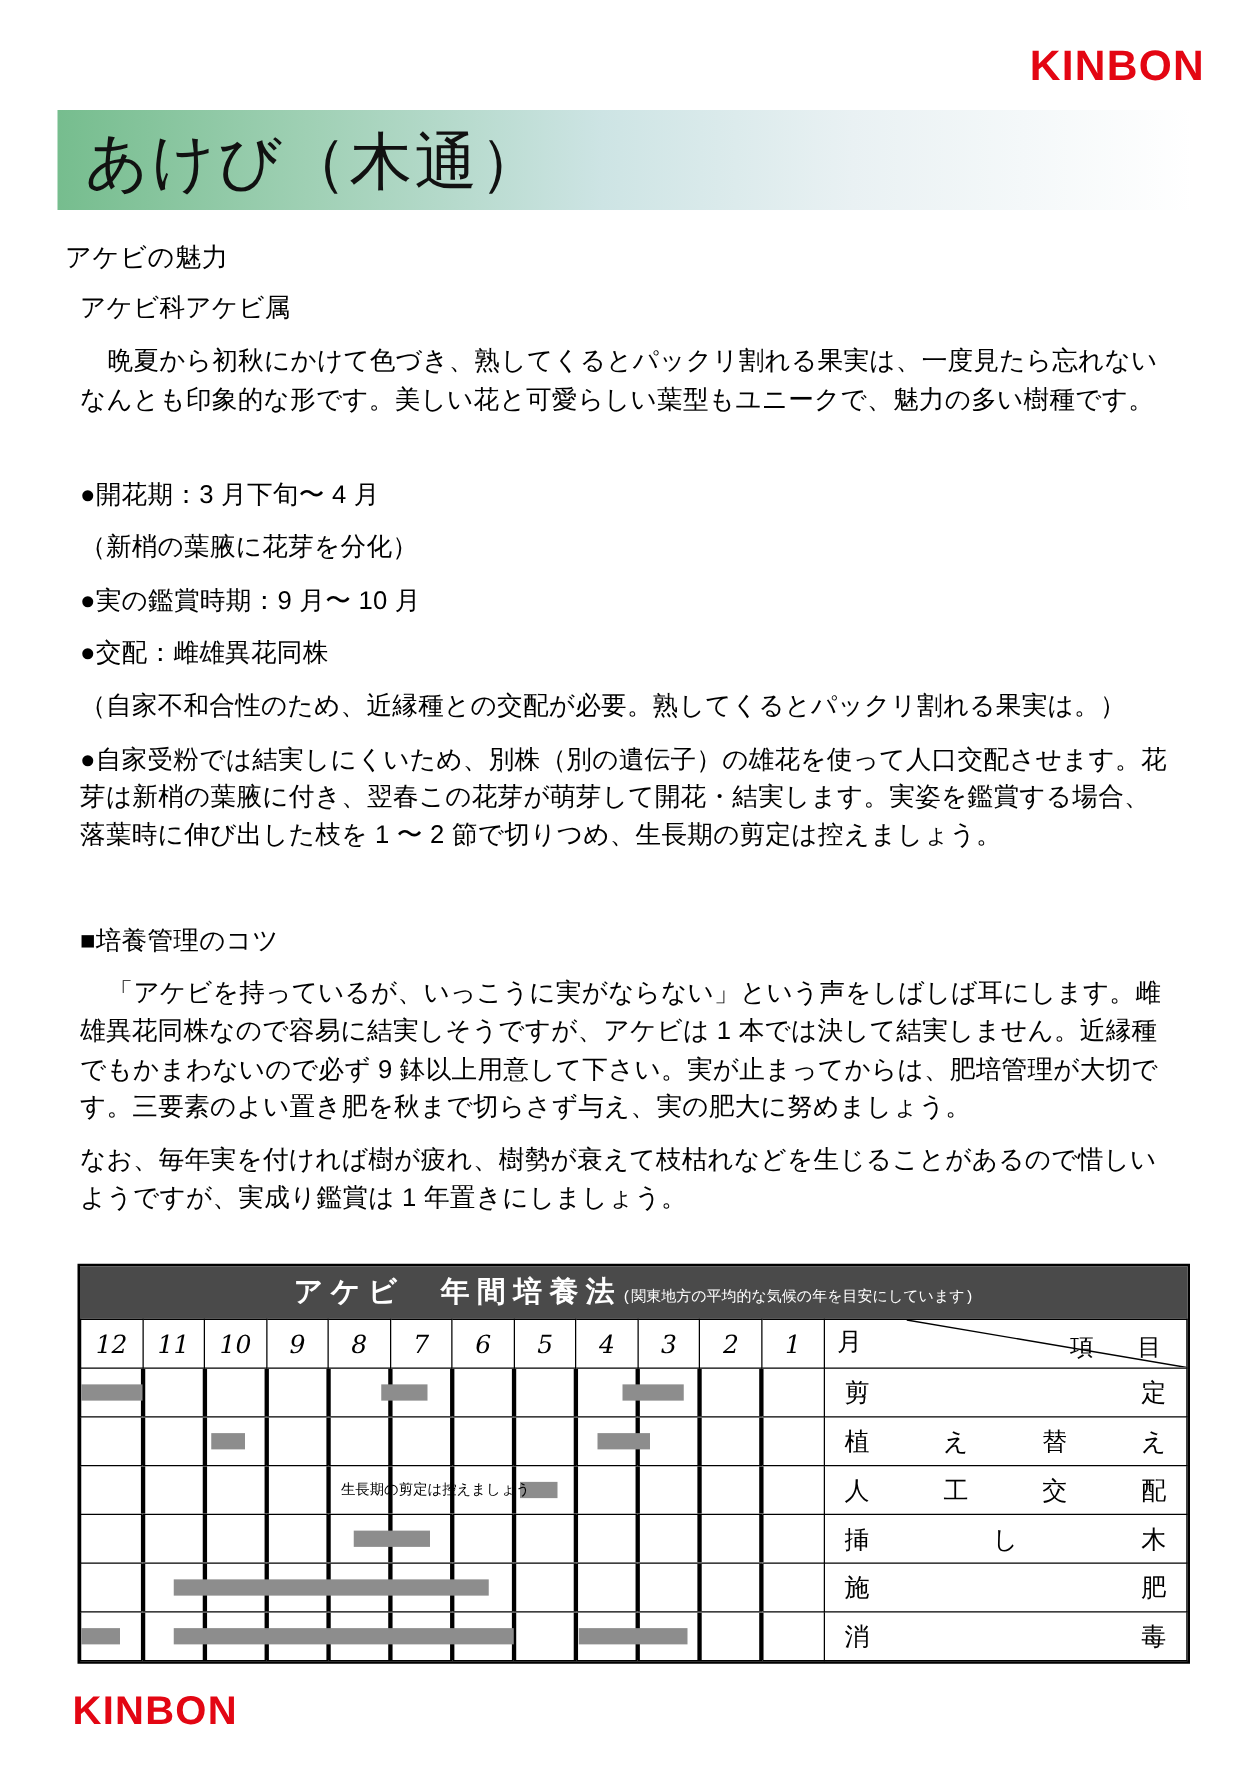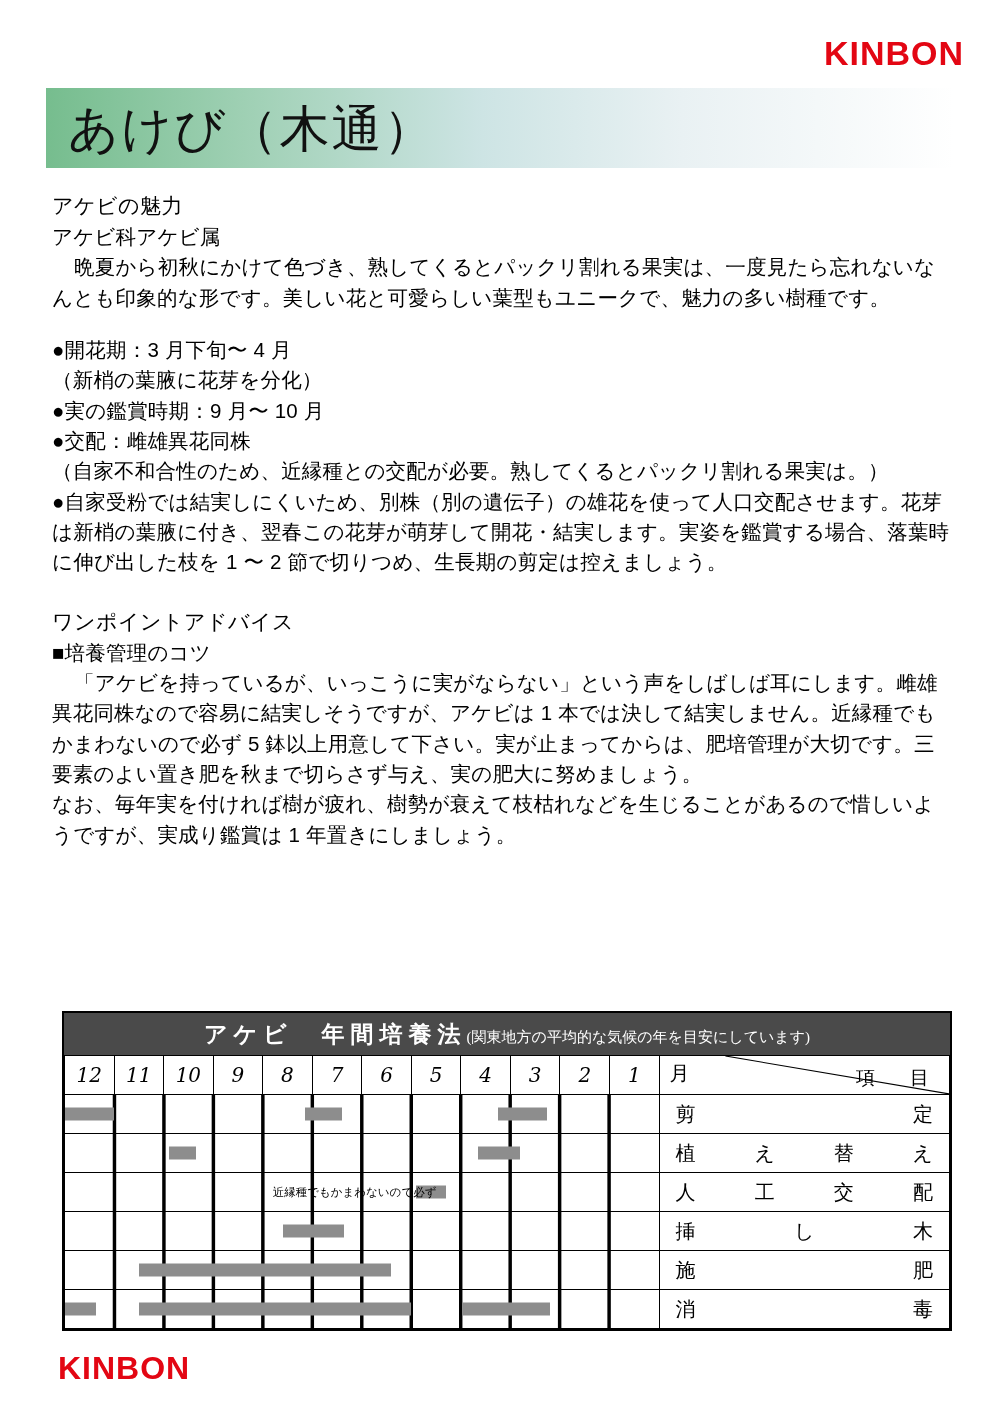--- a/index.html
+++ b/index.html
@@ -55,21 +55,21 @@
 
   .h2 {
     font-size: 21px;
     font-weight: normal;
     margin: 0 0 2px 0;
     letter-spacing: 0.5px;
   }
   .p {
     font-size: 20.5px;
     line-height: 1.48;
-    margin: 0;
+    margin: 12px;
     letter-spacing: 0.2px;
   }
   .indent { text-indent: 22px; }
   .gap-md { height: 22px; }
   .gap-lg { height: 30px; }
 
   
   .table-wrap {
     position: absolute;
     left: 62px;
@@ -85,23 +85,23 @@
     height: 42px;
     line-height: 42px;
     font-family: "DejaVu Serif", "Liberation Serif", serif;
   }
   .table-head .th-main {
     font-size: 23px;
     font-weight: bold;
     letter-spacing: 6px;
   }
   .table-head .th-sub {
-    font-size: 15px;
+    font-size: 12px;
     letter-spacing: 0px;
-    font-family: Liberation Serif, serif;
+    font-family: Liberation Mono, monospace;
   }
   table.cal {
     border-collapse: collapse;
     width: 100%;
     table-layout: fixed;
   }
   table.cal td {
     border: 1px solid #000;
     height: 38px;
     padding: 0;
@@ -192,23 +192,22 @@
 
   <div class="p">●開花期：3 月下旬〜 4 月</div>
   <div class="p">（新梢の葉腋に花芽を分化）</div>
   <div class="p">●実の鑑賞時期：9 月〜 10 月</div>
   <div class="p">●交配：雌雄異花同株</div>
   <div class="p">（自家不和合性のため、近縁種との交配が必要。熟してくるとパックリ割れる果実は。）</div>
   <div class="p">●自家受粉では結実しにくいため、別株（別の遺伝子）の雄花を使って人口交配させます。花芽は新梢の葉腋に付き、翌春この花芽が萌芽して開花・結実します。実姿を鑑賞する場合、落葉時に伸び出した枝を 1 〜 2 節で切りつめ、生長期の剪定は控えましょう。</div>
 
   <div class="gap-lg"></div>
 
-  <div class="h2">ワンポイントアドバイス</div>
   <div class="p">■培養管理のコツ</div>
-  <div class="p indent">「アケビを持っているが、いっこうに実がならない」という声をしばしば耳にします。雌雄異花同株なので容易に結実しそうですが、アケビは 1 本では決して結実しません。近縁種でもかまわないので必ず 5 鉢以上用意して下さい。実が止まってからは、肥培管理が大切です。三要素のよい置き肥を秋まで切らさず与え、実の肥大に努めましょう。</div>
+  <div class="p indent">「アケビを持っているが、いっこうに実がならない」という声をしばしば耳にします。雌雄異花同株なので容易に結実しそうですが、アケビは 1 本では決して結実しません。近縁種でもかまわないので必ず 9 鉢以上用意して下さい。実が止まってからは、肥培管理が大切です。三要素のよい置き肥を秋まで切らさず与え、実の肥大に努めましょう。</div>
   <div class="p">なお、毎年実を付ければ樹が疲れ、樹勢が衰えて枝枯れなどを生じることがあるので惜しいようですが、実成り鑑賞は 1 年置きにしましょう。</div>
 </div>
 
 <div class="table-wrap">
   <div class="table-head">
     <span class="th-main">アケビ　年間培養法</span><span class="th-sub">(関東地方の平均的な気候の年を目安にしています)</span>
   </div>
   <table class="cal">
     <colgroup>
       <col style="width:5.6%">
@@ -309,21 +308,21 @@
               <line x1="40" y1="0" x2="40" y2="40" stroke="#000" stroke-width="0.7"></line>
               <line x1="50" y1="0" x2="50" y2="40" stroke="#000" stroke-width="0.7"></line>
               <line x1="60" y1="0" x2="60" y2="40" stroke="#000" stroke-width="0.7"></line>
               <line x1="70" y1="0" x2="70" y2="40" stroke="#000" stroke-width="0.7"></line>
               <line x1="80" y1="0" x2="80" y2="40" stroke="#000" stroke-width="0.7"></line>
               <line x1="90" y1="0" x2="90" y2="40" stroke="#000" stroke-width="0.7"></line>
               <line x1="100" y1="0" x2="100" y2="40" stroke="#000" stroke-width="0.7"></line>
               <line x1="110" y1="0" x2="110" y2="40" stroke="#000" stroke-width="0.7"></line>
             </svg>
             <div class="bar" style="left: 59.1667%; width: 5%;"></div>
-            <div class="note" style="left: 35%;">近縁種でもかまわないので必ず</div>
+            <div class="note" style="left: 35%;">生長期の剪定は控えましょう</div>
           </td>
           <td class="labelcell">
             <div class="lbl-spread">
               <span>人</span>
               <span>工</span>
               <span>交</span>
               <span>配</span>
             </div>
           </td>
         </tr>

